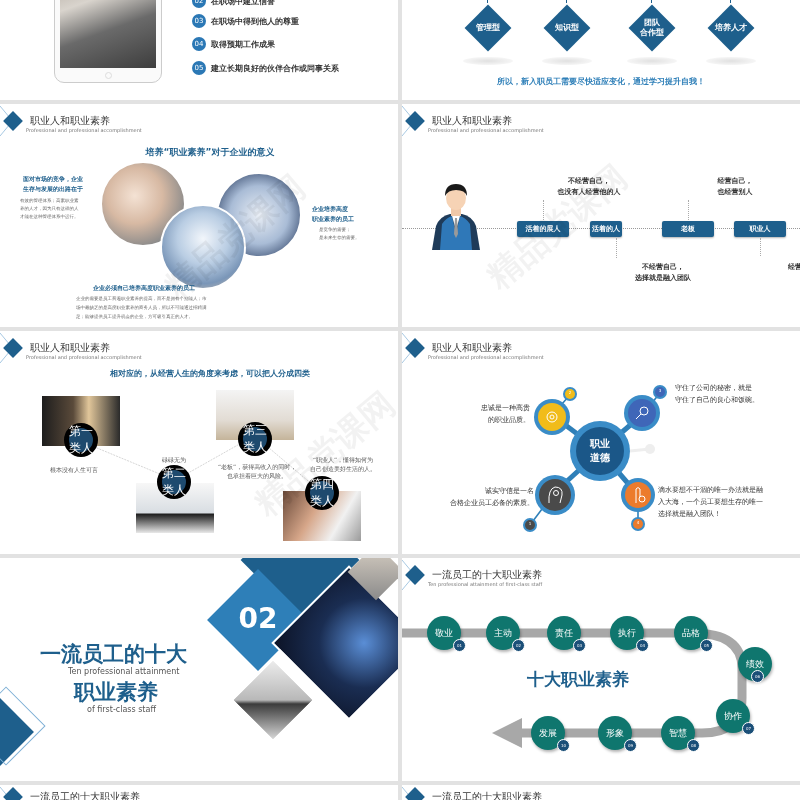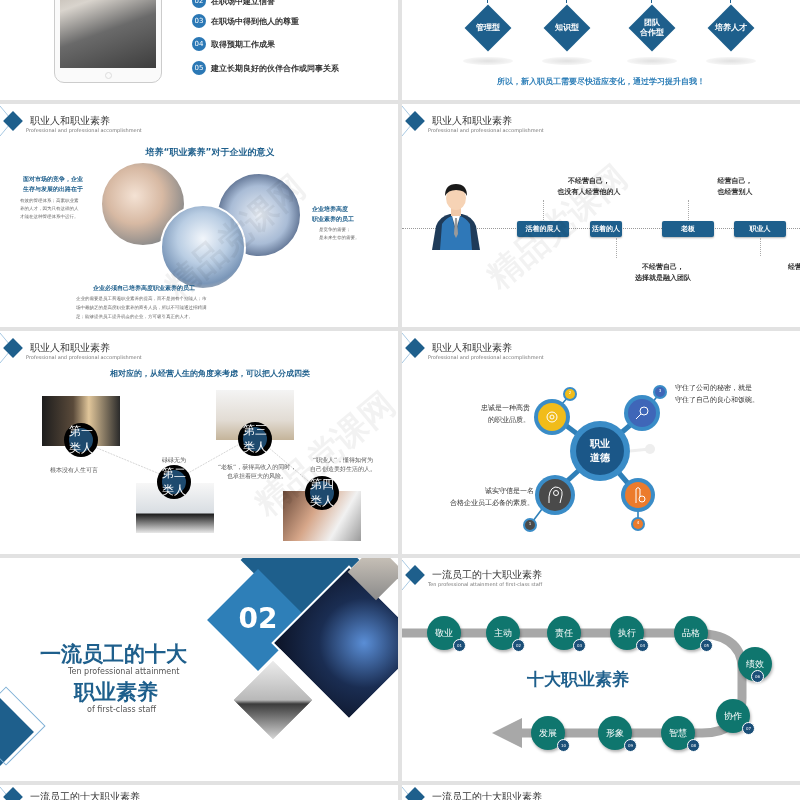--- a/index.html
+++ b/index.html
@@ -294,20 +294,25 @@
         <div>的职业品质。</div>
     </div>
     <div class="dtxt" style="left:273px;top:51px;">
       <div>守住了公司的秘密，就是</div>
         <div>守住了自己的良心和饭碗。</div>
     </div>
     <div class="dtxt" style="left:40px;top:154px;text-align:right;width:92px;">
       <div>诚实守信是一名</div>
         <div>合格企业员工必备的素质。</div>
     </div>
+    <div class="dtxt" style="left:256px;top:153px;">
+      <div>滴水要想不干涸的唯一办法就是融</div>
+        <div>入大海，一个员工要想生存的唯一</div>
+        <div>选择就是融入团队！</div>
+    </div>
   </div>
 
   <div class="slide" style="left:0;top:558px;width:398px;height:223px;">
     <div class="abs" style="left:-24px;top:150px;width:48px;height:48px;background:#1e5f8c;transform:rotate(45deg);"></div>
     <div class="abs" style="left:-22px;top:140px;width:56px;height:56px;border:1px solid #7fb0d6;transform:rotate(45deg);"></div>
     <div class="abs blue" style="left:40px;top:82px;font-size:21px;font-weight:bold;white-space:nowrap;">一流员工的十大</div>
     <div class="abs" style="left:68px;top:109px;font-size:8px;color:#555;white-space:nowrap;">Ten professional attainment</div>
     <div class="abs blue" style="left:74px;top:120px;font-size:21px;font-weight:bold;white-space:nowrap;">职业素养</div>
     <div class="abs" style="left:87px;top:147px;font-size:8px;color:#555;white-space:nowrap;">of first-class staff</div>
 

